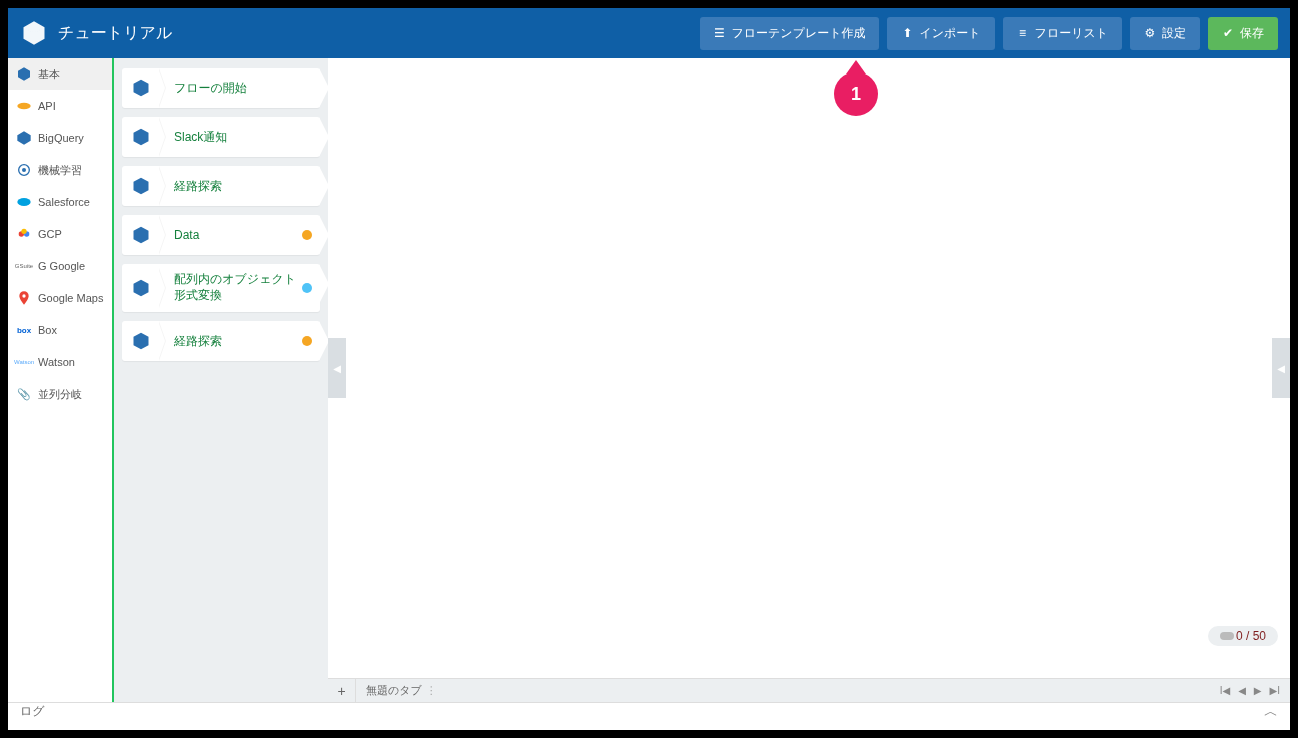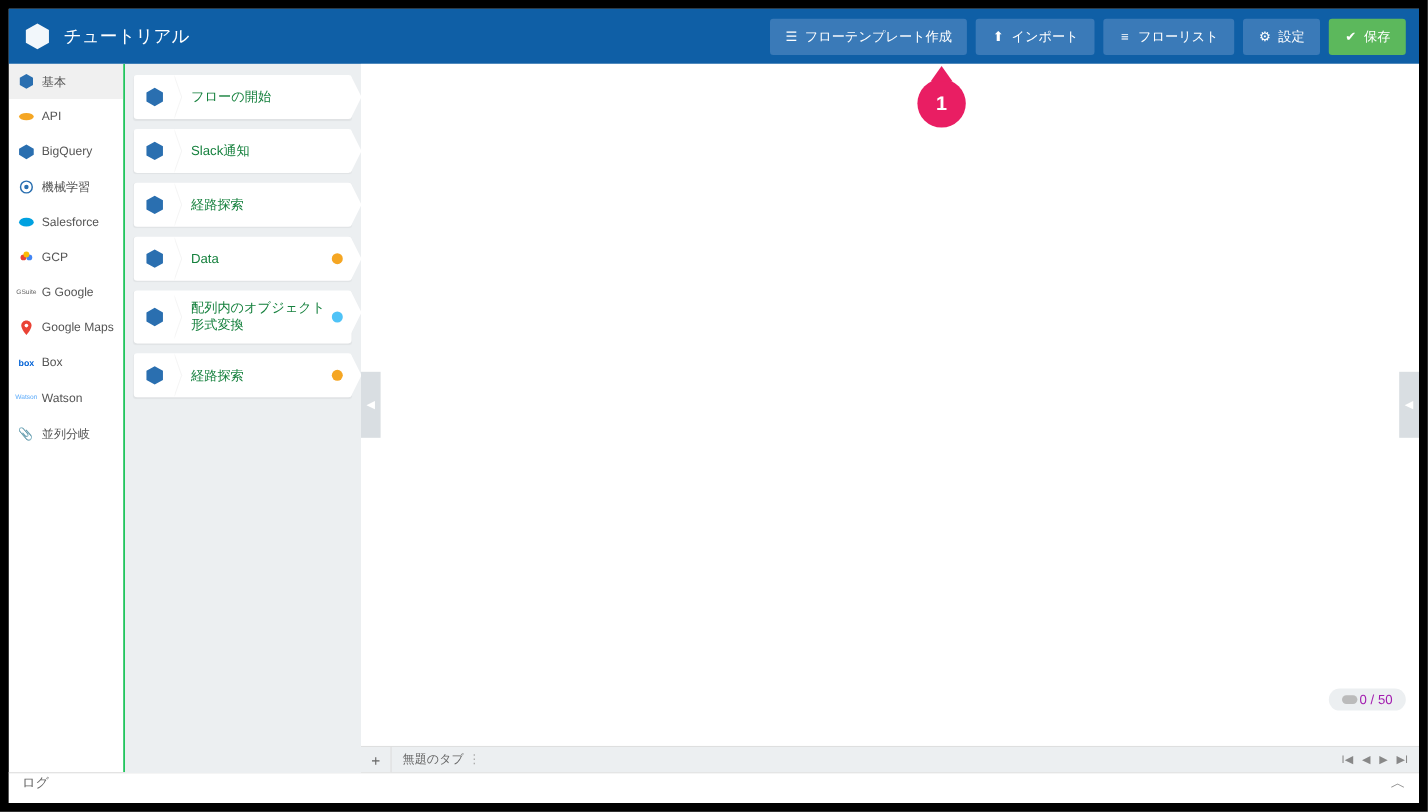--- a/index.html
+++ b/index.html
@@ -35,21 +35,21 @@
 .block .badge.orange { background: #f5a623; }
 .block .badge.blue { background: #4fc3f7; }
 
 
 .canvas-wrap { flex: 1; display: flex; flex-direction: column; background: #fff; position: relative; }
 .canvas { flex: 1; background: #fff; position: relative; }
 .collapse-left { position: absolute; left: 0; top: 50%; transform: translateY(-50%); width: 18px; height: 60px; background: #d9dee2; display: flex; align-items: center; justify-content: center; cursor: pointer; color: #fff; font-size: 10px; }
 .collapse-right { position: absolute; right: 0; top: 50%; transform: translateY(-50%); width: 18px; height: 60px; background: #d9dee2; display: flex; align-items: center; justify-content: center; cursor: pointer; color: #fff; font-size: 10px; }
 .hint { position: absolute; top: 72px; left: 834px; width: 44px; height: 44px; background: #e91e63; border-radius: 50%; color: #fff; display: flex; align-items: center; justify-content: center; font-weight: bold; font-size: 18px; }
 .hint::before { content: ""; position: absolute; top: -12px; left: 50%; transform: translateX(-50%); width: 0; height: 0; border-left: 10px solid transparent; border-right: 10px solid transparent; border-bottom: 14px solid #e91e63; }
-.counter { position: absolute; right: 12px; bottom: 32px; background: #eceff1; border-radius: 12px; padding: 3px 12px; font-size: 12px; color: #a21caf; display: flex; align-items: center; gap: 2px; }
+.counter { position: absolute; right: 12px; bottom: 32px; background: #eceff1; border-radius: 12px; padding: 3px 12px; font-size: 12px; color: #7f1d1d; display: flex; align-items: center; gap: 2px; }
 .counter .dot { width: 14px; height: 8px; background: #bbb; border-radius: 4px; }
 
 
 .tabbar { height: 24px; background: #eceff1; display: flex; align-items: center; border-top: 1px solid #ddd; font-size: 11px; color: #666; }
 .tabbar .add { width: 28px; text-align: center; cursor: pointer; font-size: 14px; border-right: 1px solid #ddd; height: 100%; display: flex; align-items: center; justify-content: center; }
 .tabbar .tab { padding: 0 10px; height: 100%; display: flex; align-items: center; gap: 4px; cursor: pointer; }
 .tabbar .spacer { flex: 1; }
 .tabbar .nav { padding: 0 10px; display: flex; gap: 8px; color: #888; }
 .tabbar .nav span { cursor: pointer; font-size: 10px; }
 

